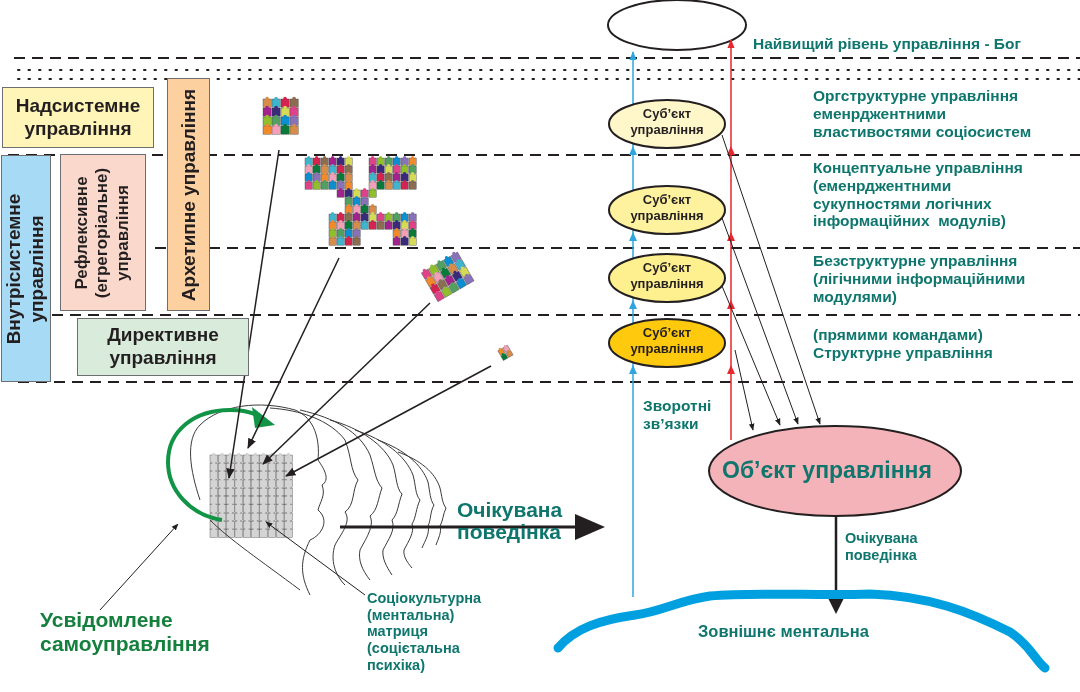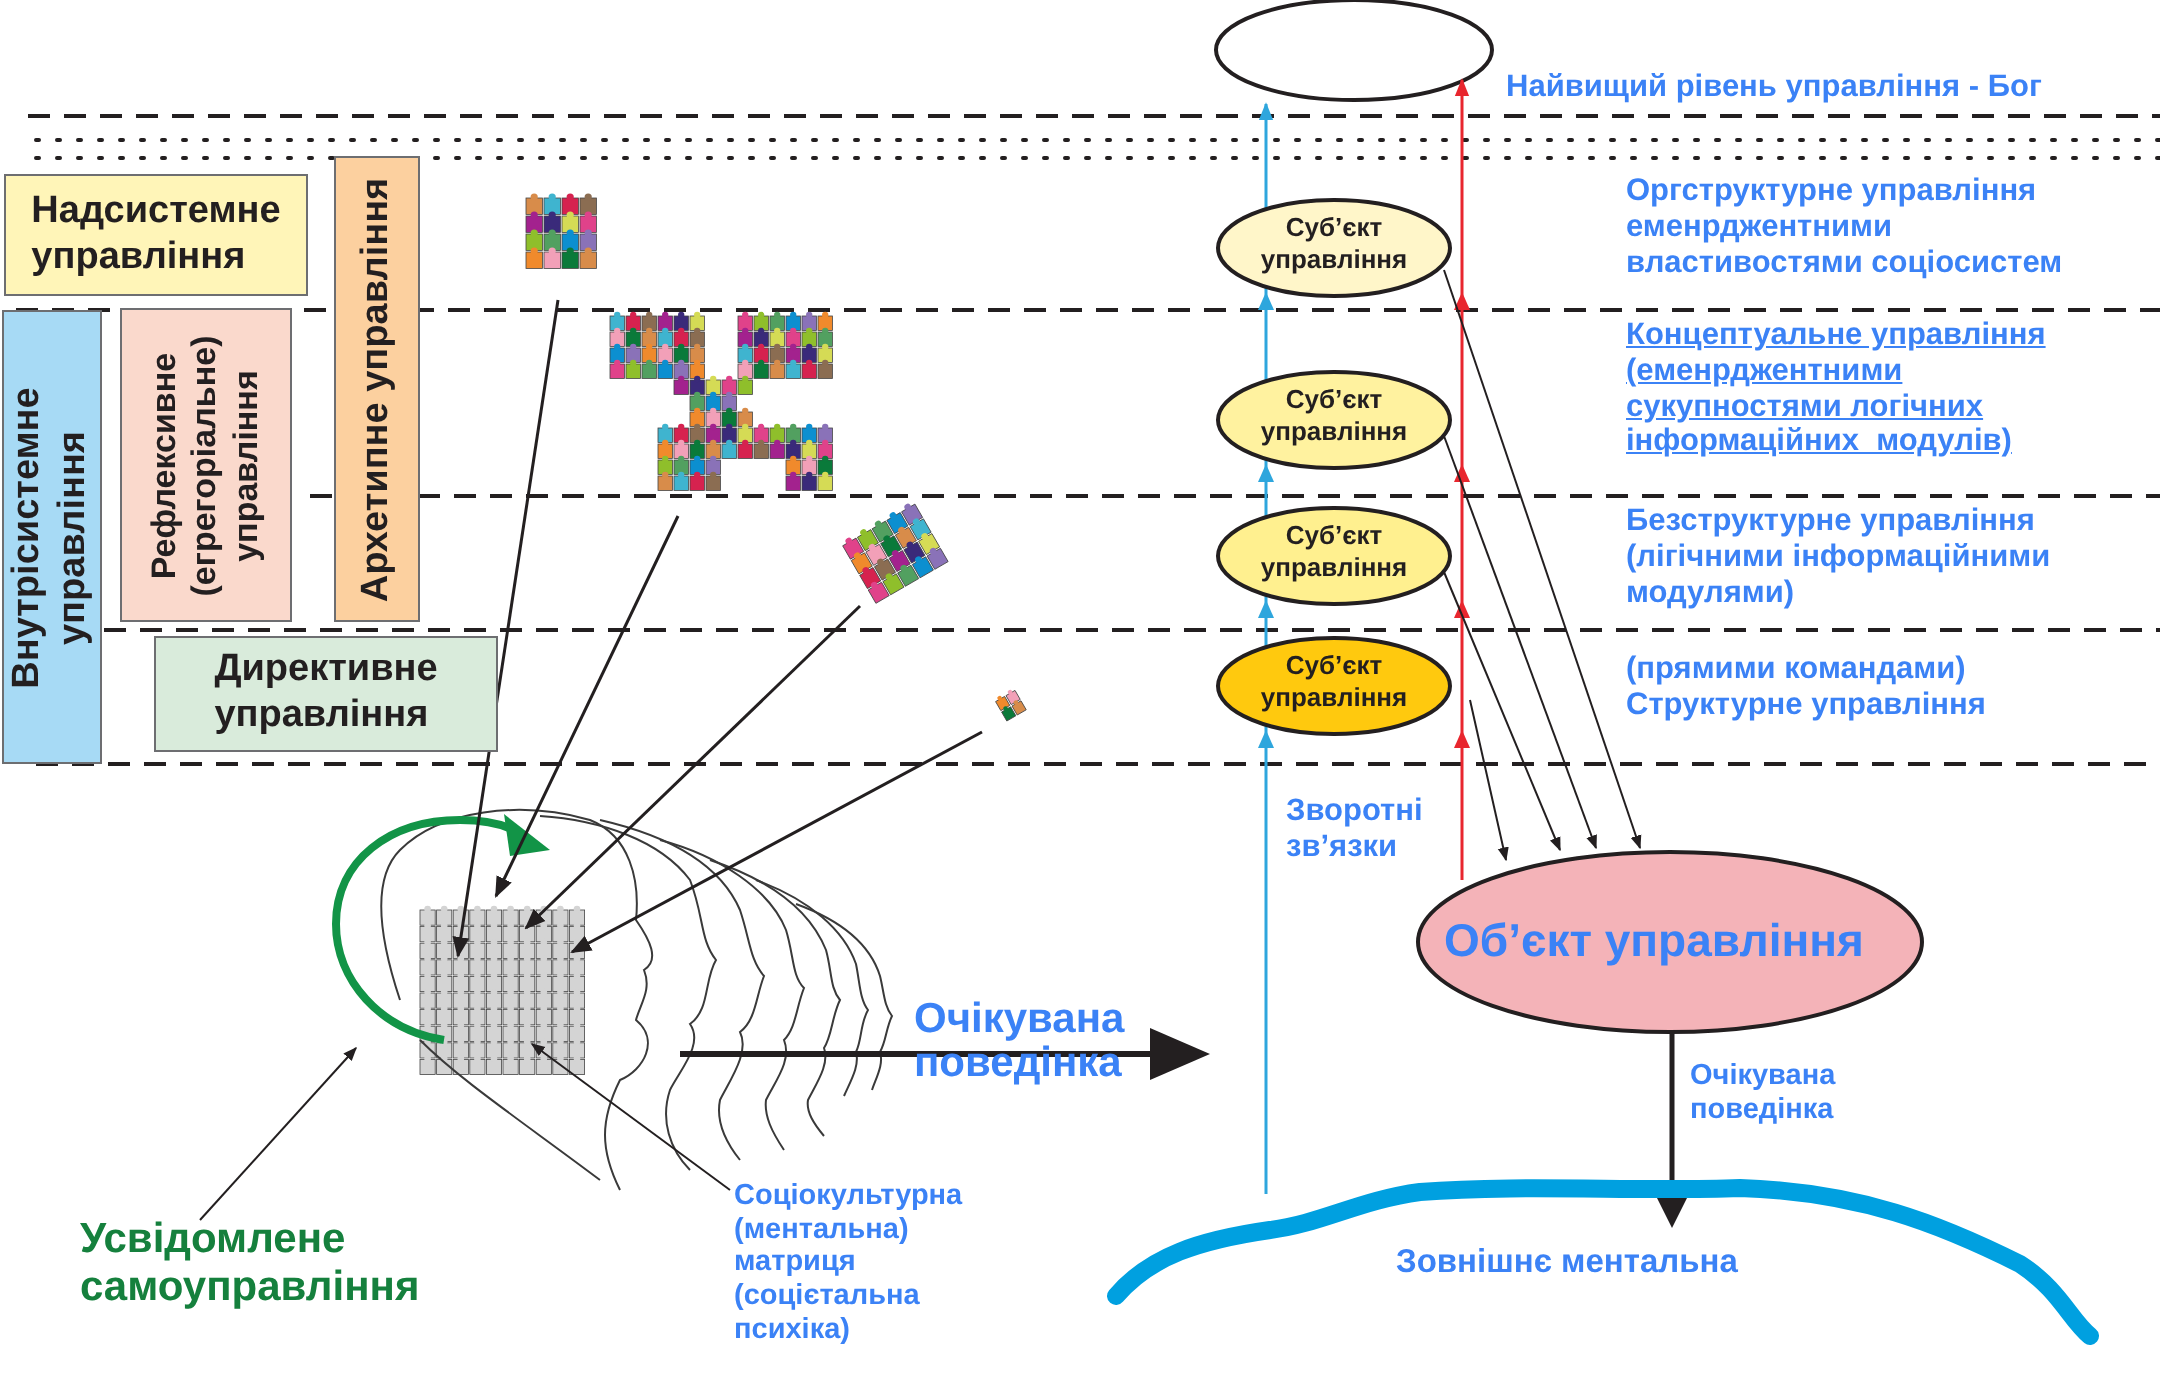--- a/index.html
+++ b/index.html
@@ -1,20 +1,20 @@
 <!DOCTYPE html>
 <html><head>
 <meta charset="utf-8">
 <style>
   html, body { margin: 0; padding: 0; background: #ffffff; }
   body { width: 1080px; height: 692px; position: relative; overflow: hidden;
          font-family: "Liberation Sans", sans-serif; color: #231f20; }
   #diagram { position: absolute; left: 0; top: 0; width: 1080px; height: 692px; }
-  .lbl { position: absolute; font-weight: bold; color: #3b82f6; white-space: nowrap; line-height: 1.15; }
-  .box { position: absolute; border: 1.5px solid #6d6e71; box-sizing: border-box; display: flex; align-items: center; justify-content: center; font-weight: bold; color: #231f20; line-height: 1.2; }
+  .lbl { position: absolute; font-weight: bold; color: #0f766e; white-space: nowrap; line-height: 1.15; }
+  .box { position: absolute; border: 1.5px solid #6d6e71; box-sizing: border-box; display: flex; align-items: center; justify-content: center; text-align: center; font-weight: bold; color: #231f20; line-height: 1.2; }
   .vbox { position: absolute; border: 1.5px solid #6d6e71; box-sizing: border-box; }
   .vtext { position: absolute; left: 50%; top: 50%; transform: translate(-50%, -50%) rotate(-90deg); font-weight: bold; text-align: center; white-space: nowrap; line-height: 1.2; color: #231f20; }
   .subj { position: absolute; font-weight: bold; font-size: 13px; text-align: center; line-height: 1.25; width: 120px; color: #231f20; }
 </style>
 </head>
 <body>
 
 <svg id="diagram" viewBox="0 0 1080 692" xmlns="http://www.w3.org/2000/svg">
   <defs>
     <marker id="arrBlack" viewBox="0 0 10 10" refX="9" refY="5" markerWidth="7" markerHeight="7" orient="auto-start-reverse">
@@ -611,21 +611,21 @@
 </div>
 
 <div class="lbl" style="left:753px; top:35px; font-size:15.5px;">Найвищий рівень управління - Бог</div>
 
 <div class="lbl" style="left:813px; top:87px; font-size:15.5px;">
   <div>Оргструктурне управління</div>
   <div>еменрджентними</div>
   <div>властивостями соціосистем</div>
 </div>
 
-<div class="lbl" style="left:813px; top:159px; font-size:15.5px;text-decoration:underline;">
+<div class="lbl" style="left:813px; top:159px; font-size:15.5px;">
   <div>Концептуальне управління</div>
   <div>(еменрджентними</div>
   <div>сукупностями логічних</div>
   <div style="white-space:pre;">інформаційних  модулів)</div>
 </div>
 
 <div class="lbl" style="left:813px; top:252px; font-size:15.5px;">
   <div>Безструктурне управління</div>
   <div>(лігічними інформаційними</div>
   <div>модулями)</div>

